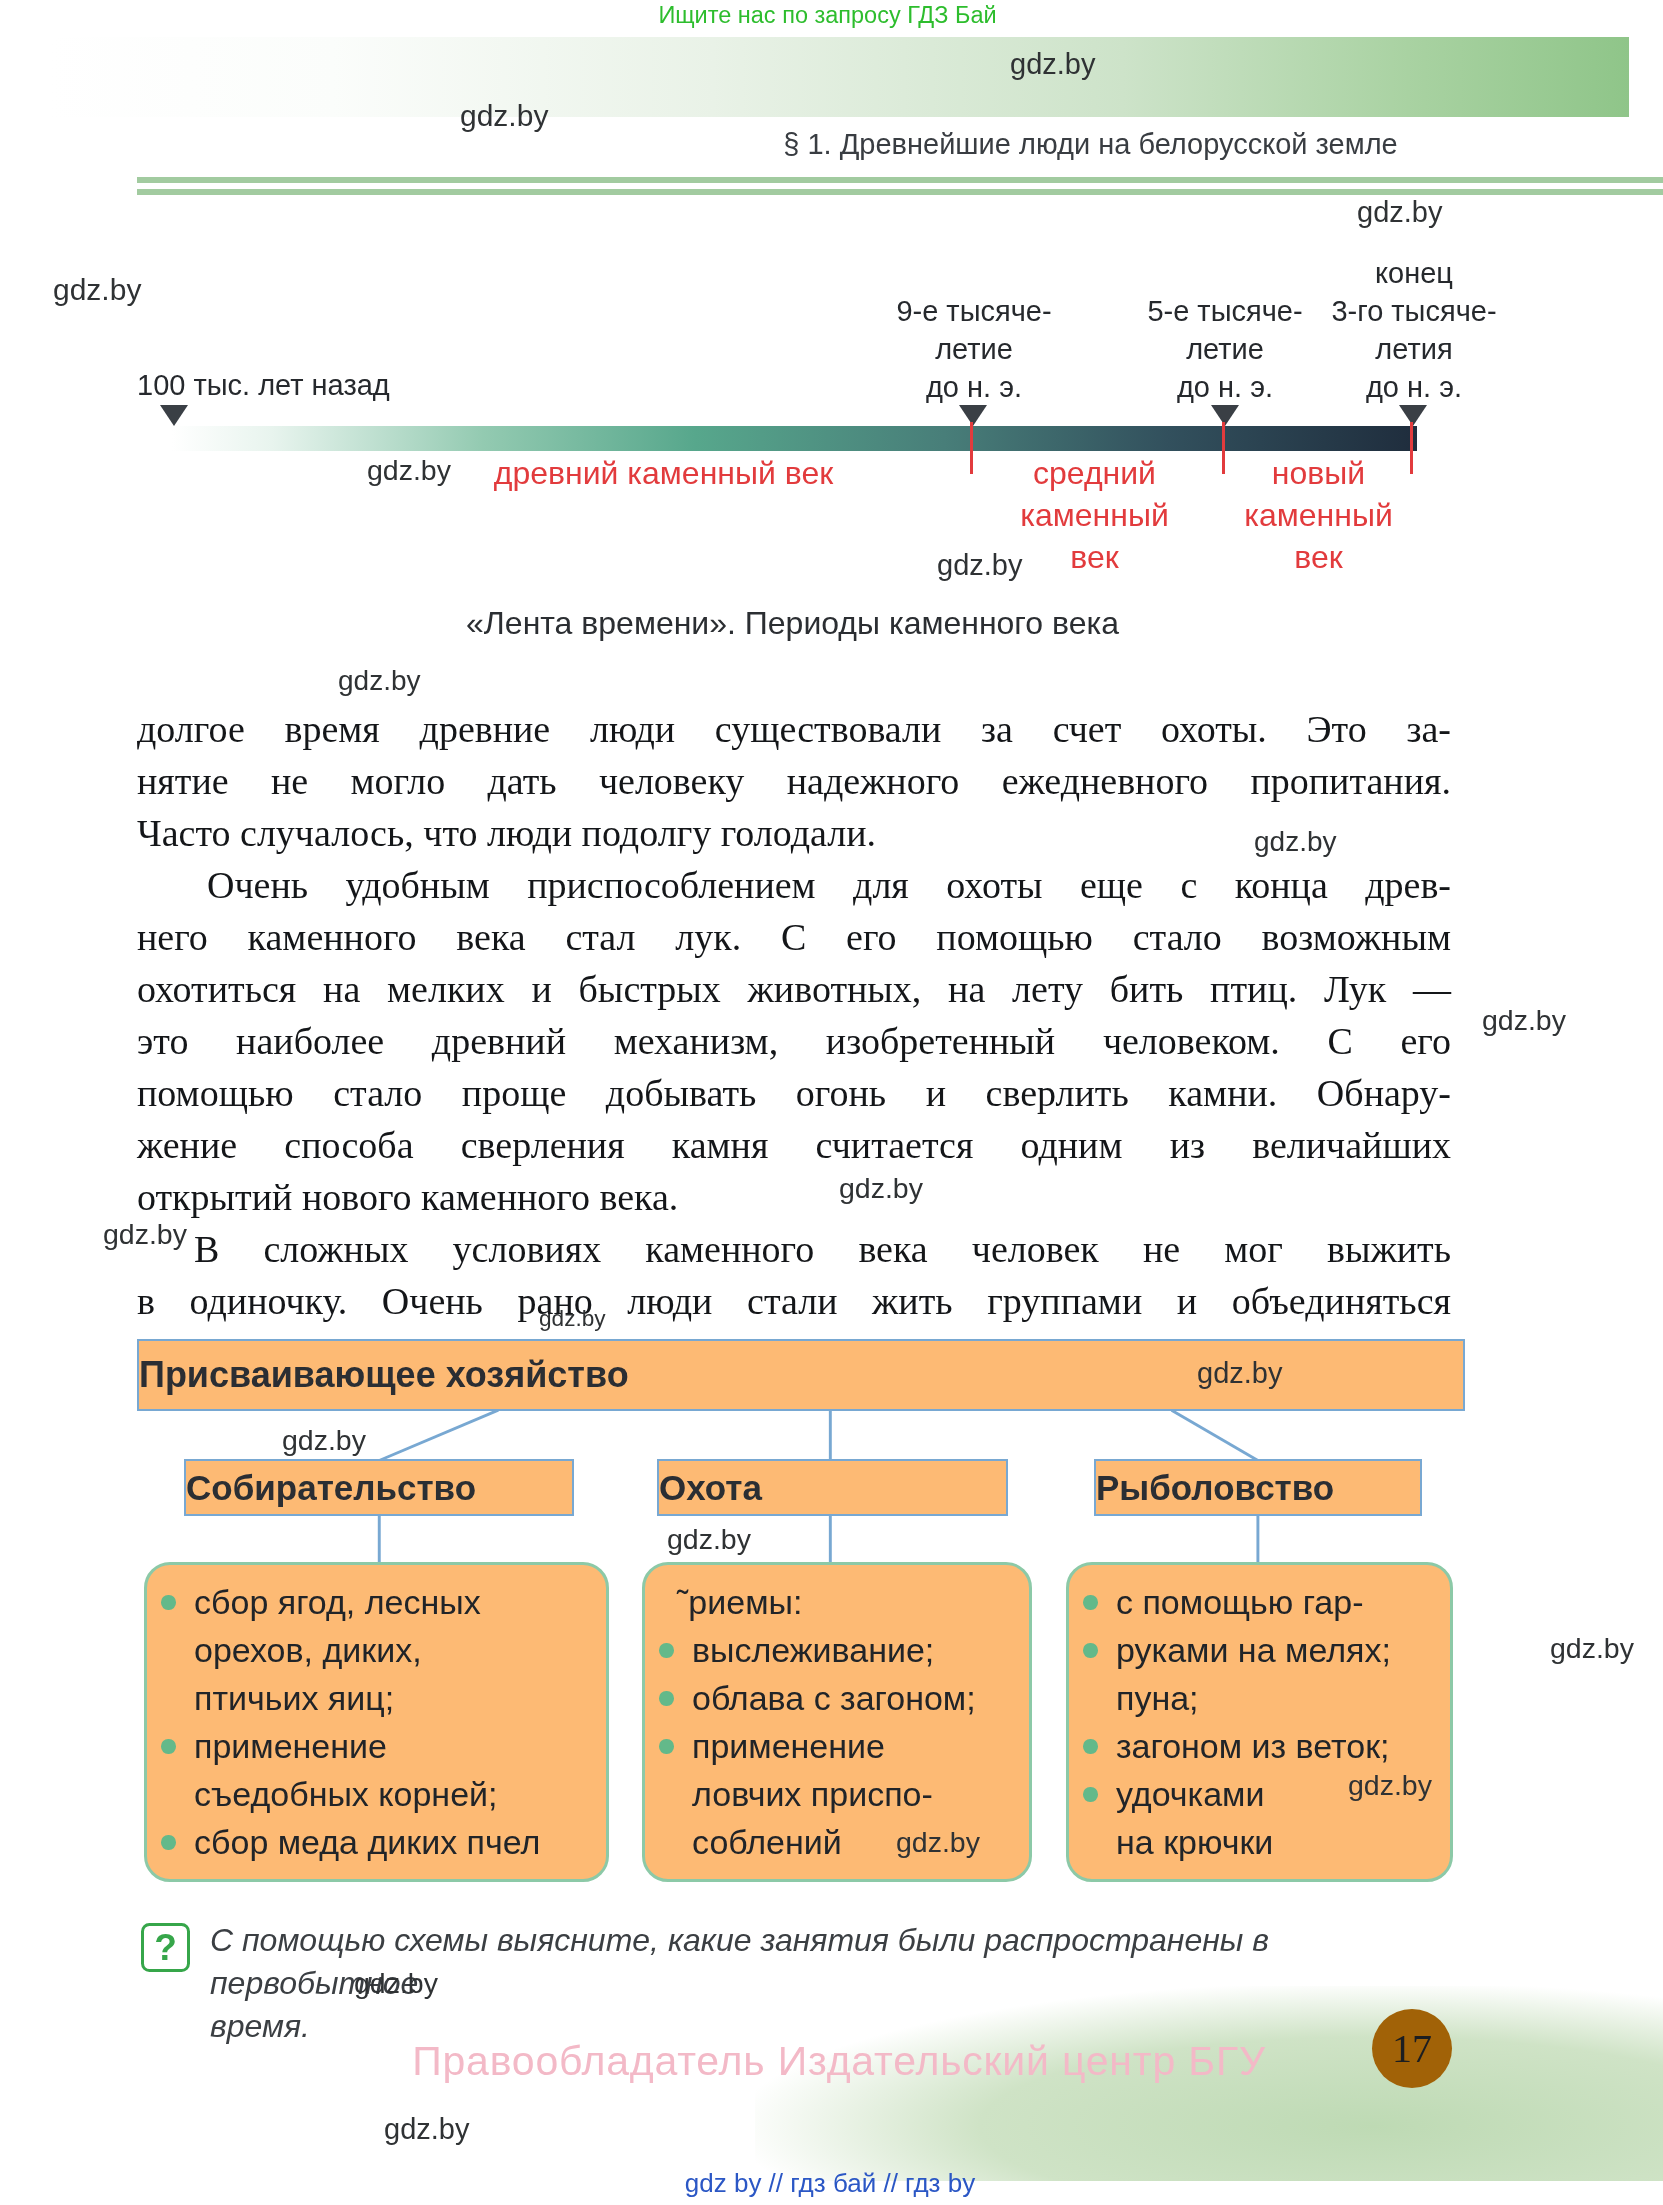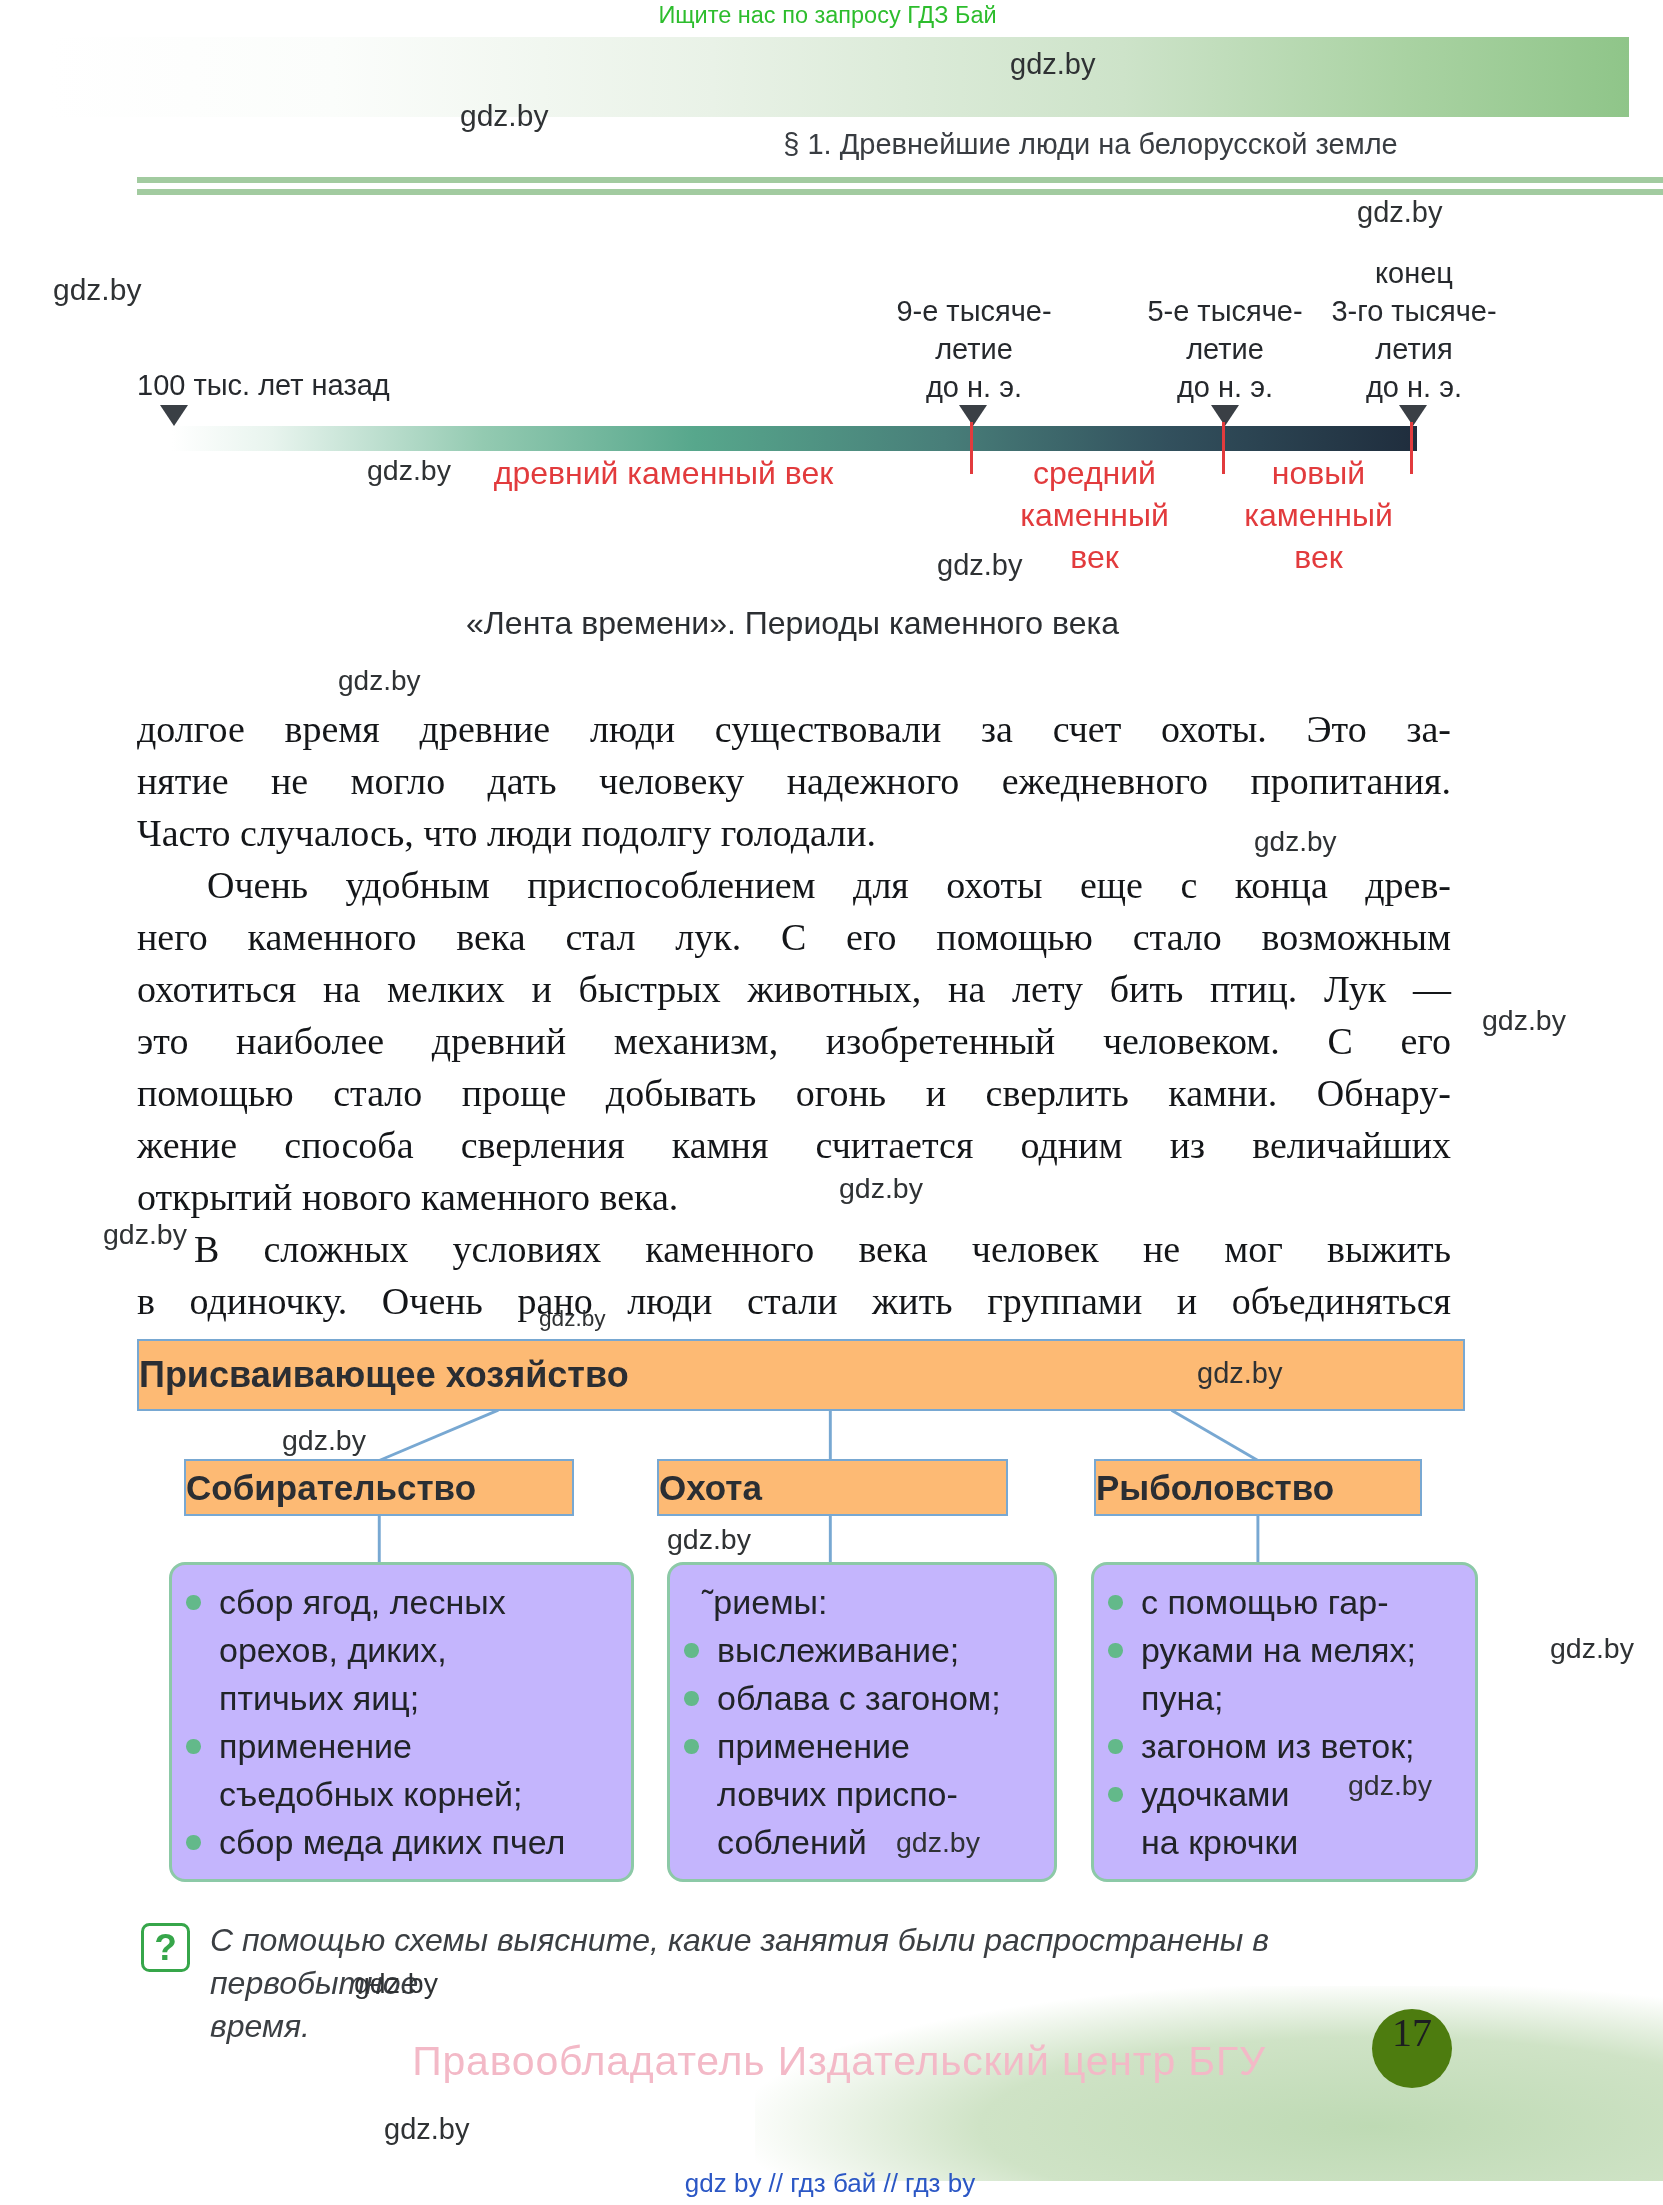--- a/index.html
+++ b/index.html
@@ -34,39 +34,39 @@
   #bodytext{left:137px;top:703px;width:1314px;}
   .bline{height:52px;font-family:"Liberation Serif",serif;font-size:38px;line-height:52px;
          color:#141619;text-align:justify;}
   .bline.full{text-align-last:justify;}
   .bline.ind{padding-left:70px;}
   .bline.ind2{padding-left:57px;}
 
   
   .nodebox{background:#fdba74;border:2.5px solid #78a8d2;box-sizing:border-box;display:flex;
            align-items:center;justify-content:flex-start;font-weight:bold;color:#2b2e33;}
-  .cbox{background:#c4b5fd;border:3.4px solid #8cc9a7;border-radius:16px;box-sizing:border-box;
-        padding:13.4px 5px 0 0;margin-left:25px;}
+  .cbox{background:#fdba74;border:3.4px solid #8cc9a7;border-radius:26px;box-sizing:border-box;
+        padding:13.4px 5px 0 0;}
   .ci{position:relative;padding-left:47px;font-size:34px;line-height:48px;color:#212428;}
   .ci .dot{position:absolute;left:14.3px;top:17px;width:14.3px;height:14.3px;border-radius:50%;
            background:#63b98a;}
   .ci.hdr{padding-left:32px;}
 
   
   #qicon{left:141px;top:1923px;width:49px;height:49px;border:3.4px solid #36a64a;border-radius:8.4px;
          box-sizing:border-box;display:flex;align-items:center;justify-content:center;
          color:#36a64a;font-weight:bold;font-size:37px;}
   #qtext{left:210px;top:1919px;width:1233px;font-style:italic;font-size:32px;line-height:43px;color:#3b3f43;}
 
   
   #greenband{left:755px;top:1986px;width:909px;height:195px;
      background:radial-gradient(ellipse at 68% 72%, #bedab4 0%, #cfe3c6 45%, rgba(255,255,255,0) 73%);}
   #copyright{left:382px;top:2038px;width:914px;font-size:41px;color:#f3b9c7;letter-spacing:0.8px;}
-  #pagenum{left:1372px;top:2009px;width:80px;height:79px;background:#4d7c0f;border-radius:50%;
-           display:flex;justify-content:center;
+  #pagenum{left:1372px;top:2009px;width:80px;height:79px;background:#a16207;border-radius:50%;
+           display:flex;align-items:center;justify-content:center;
            font-family:"Liberation Serif",serif;font-size:40px;color:#1c1e21;}
   #links{left:587px;top:2168px;width:486px;font-size:26px;color:#2b57c5;}
   svg.conn{position:absolute;left:0;top:0;pointer-events:none;}
 </style>
 </head>
 <body>
 
 <div id="page">
 
   <div id="promo" class="abs ctr nowrap">Ищите нас по запросу ГДЗ Бай</div>

